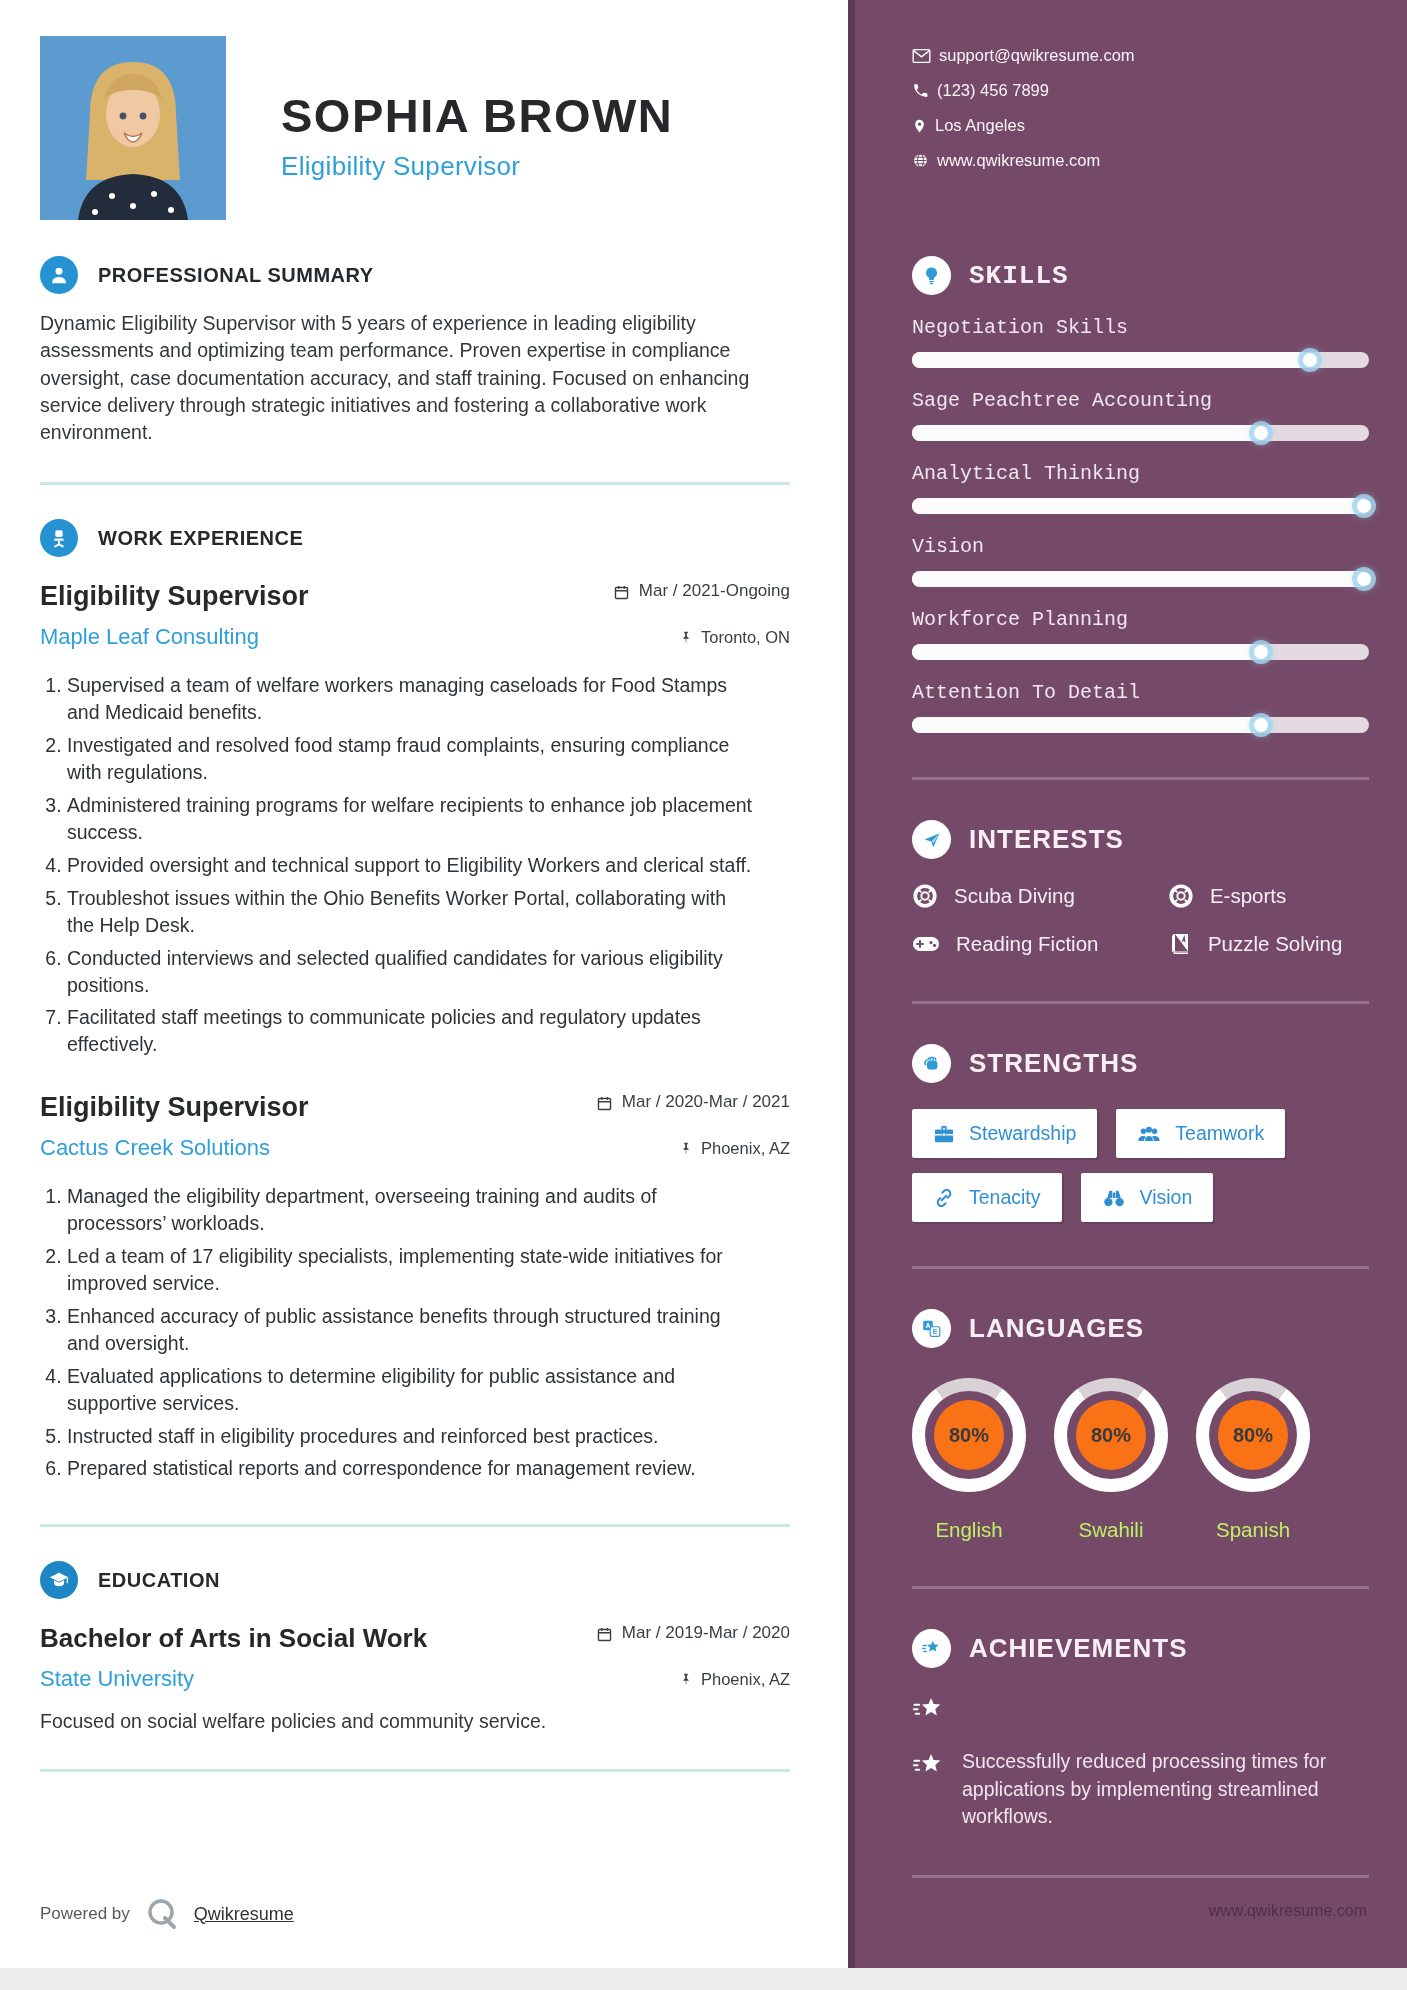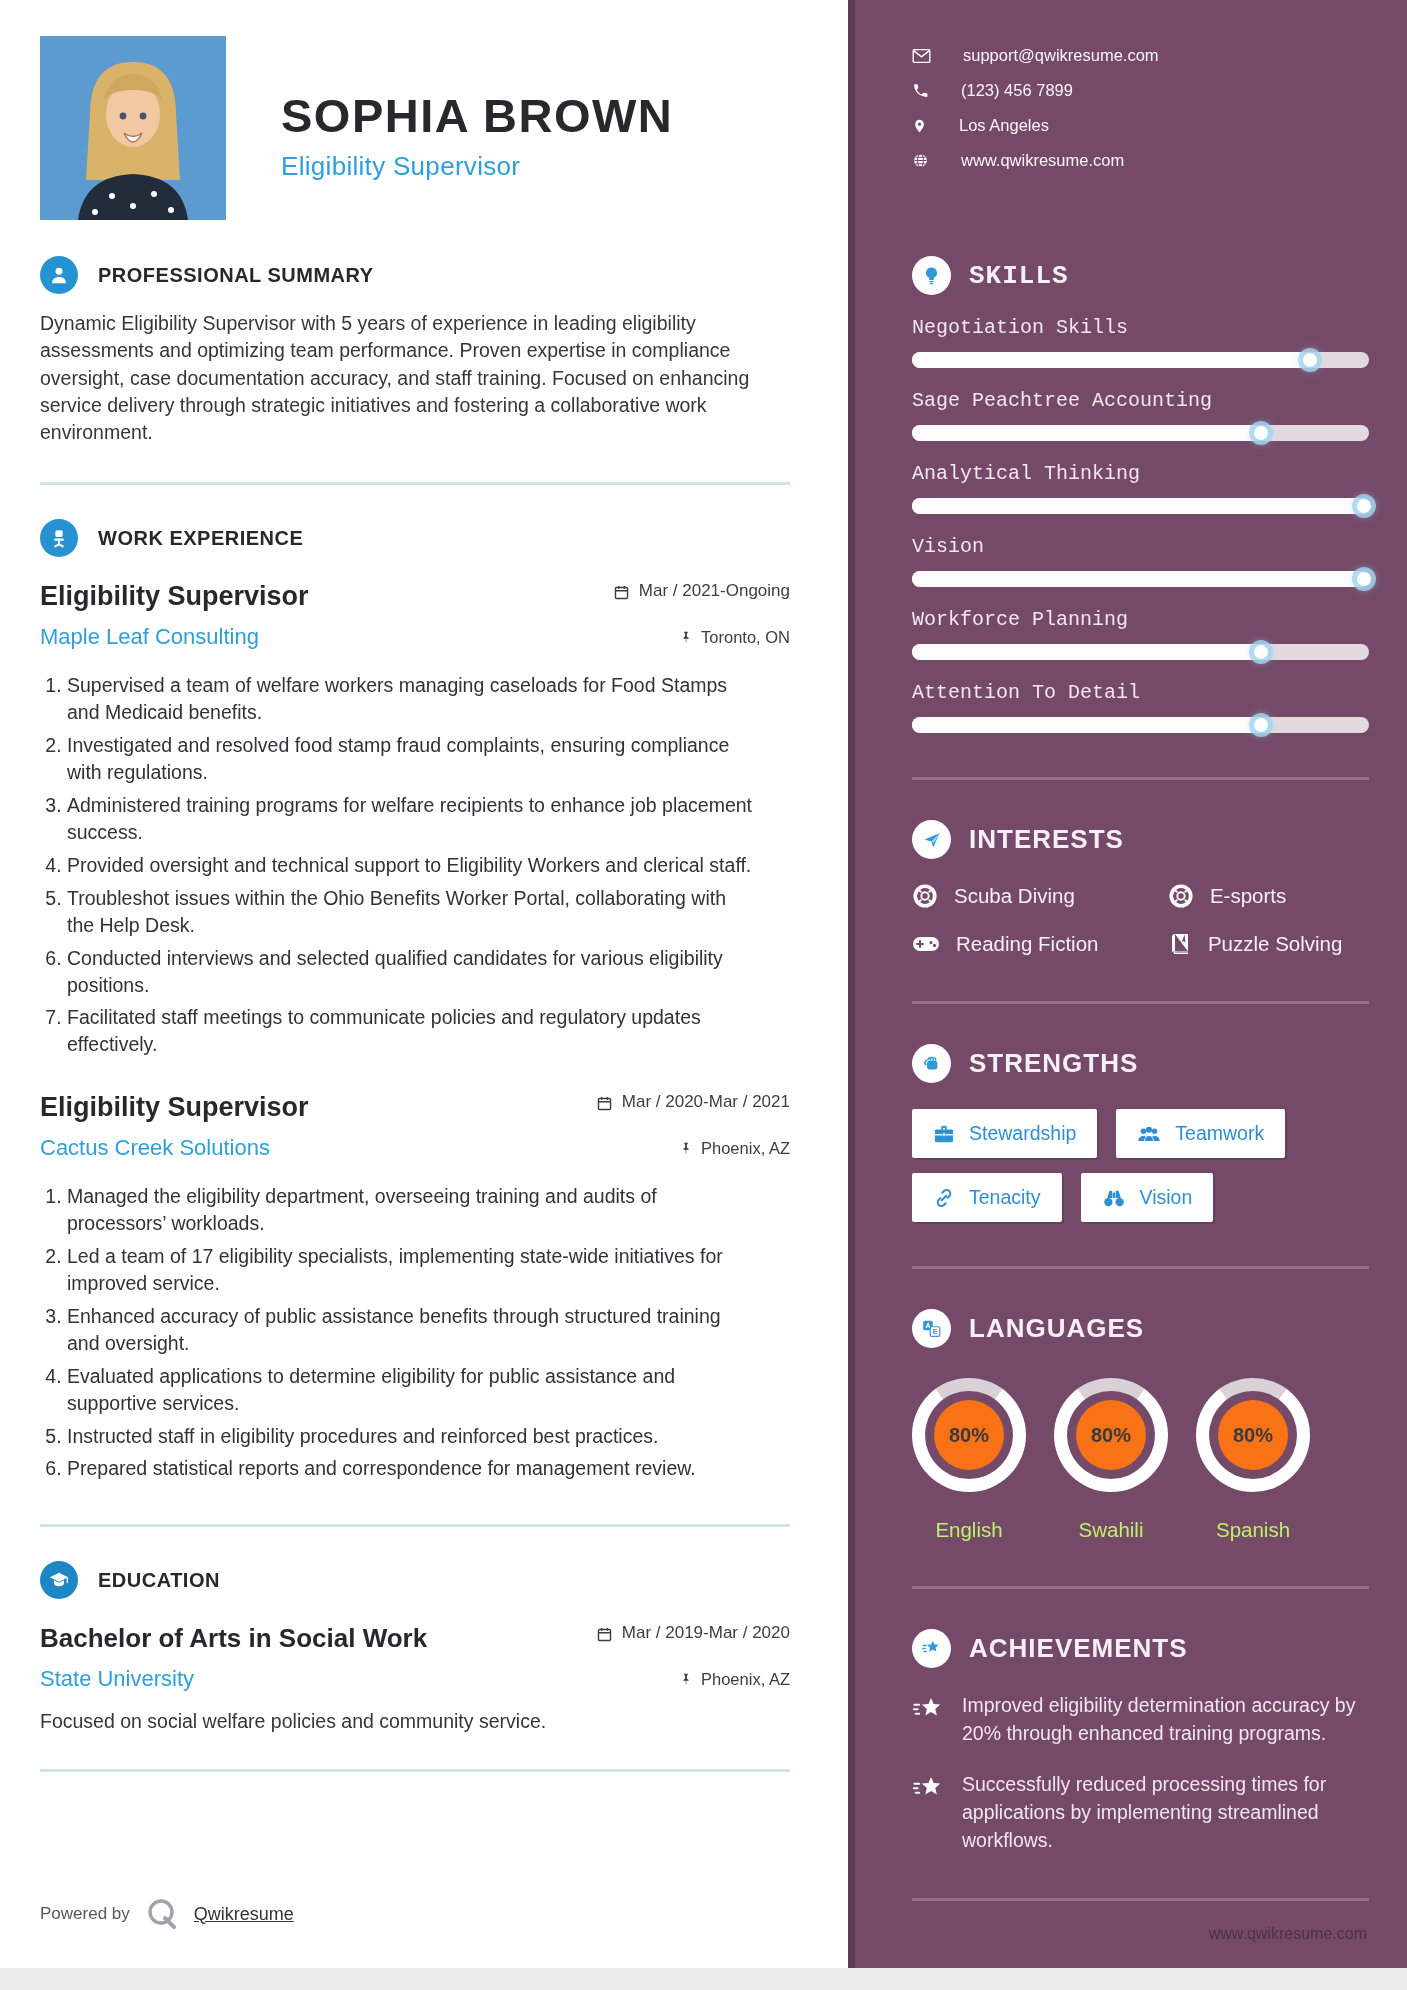--- a/index.html
+++ b/index.html
@@ -38,21 +38,21 @@
 
   .footer { margin-top:auto; display:flex; align-items:center; gap:14px; padding-bottom:28px; }
   .powered { font-size:17px; color:#55585c; }
   .brand { font-size:18px; color:#303338; text-decoration:underline; font-weight:500; }
 
   .bottom-strip { position:absolute; left:0; right:0; bottom:0; height:22px; background:#ececec; z-index:5; }
 
   
   .sidebar { width:559px; background:#744a68; border-left:7px solid #5c3a54; padding:46px 38px 0 57px; color:#f6ebf3; display:flex; flex-direction:column; }
   .contact { display:flex; flex-direction:column; gap:16px; }
-  .contact-item { display:flex; align-items:center; gap:32px; font-size:16.5px; color:#fbf4f9; }
+  .contact-item { display:flex; align-items:center; gap:8px; font-size:16.5px; color:#fbf4f9; }
   .contact-item svg { flex:0 0 auto; }
 
   .side-section { margin-top:0; }
   .side-head { display:flex; align-items:center; gap:18px; }
   .side-icon { width:39px; height:39px; border-radius:50%; background:#ffffff; display:flex; align-items:center; justify-content:center; flex:0 0 auto; }
   .side-title { font-size:26px; font-weight:800; letter-spacing:1px; color:#f8eff6; }
 
   .skills { margin-top:86px;font-family:Liberation Mono, monospace; }
   .skill { margin-top:21px; }
   .skill-label { font-size:20px; color:#f3e6f0; }
@@ -494,21 +494,20 @@
             </svg>
         </span>
         <span class="side-title">ACHIEVEMENTS</span>
       </div>
 
       <div class="ach-item">
         <svg width="32" height="30" viewBox="0 0 26 24" fill="#fff">
             <path d="M15.5 3l2.1 4.9 5.4.5-4.1 3.5 1.3 5.3-4.7-2.8-4.7 2.8 1.3-5.3-4.1-3.5 5.4-.5z"></path>
             <path d="M2 8.5h3.8M1.5 12.2h3M3 15.8h2.8" stroke="#fff" stroke-width="1.7" stroke-linecap="round"></path>
           </svg>
-        <span>Improved eligibility determination accuracy by 20% through enhanced training programs.</span>
       </div>
       <div class="ach-item">
         <svg width="32" height="30" viewBox="0 0 26 24" fill="#fff">
             <path d="M15.5 3l2.1 4.9 5.4.5-4.1 3.5 1.3 5.3-4.7-2.8-4.7 2.8 1.3-5.3-4.1-3.5 5.4-.5z"></path>
             <path d="M2 8.5h3.8M1.5 12.2h3M3 15.8h2.8" stroke="#fff" stroke-width="1.7" stroke-linecap="round"></path>
           </svg>
         <span>Successfully reduced processing times for applications by implementing streamlined workflows.</span>
       </div>
     </div>
 

